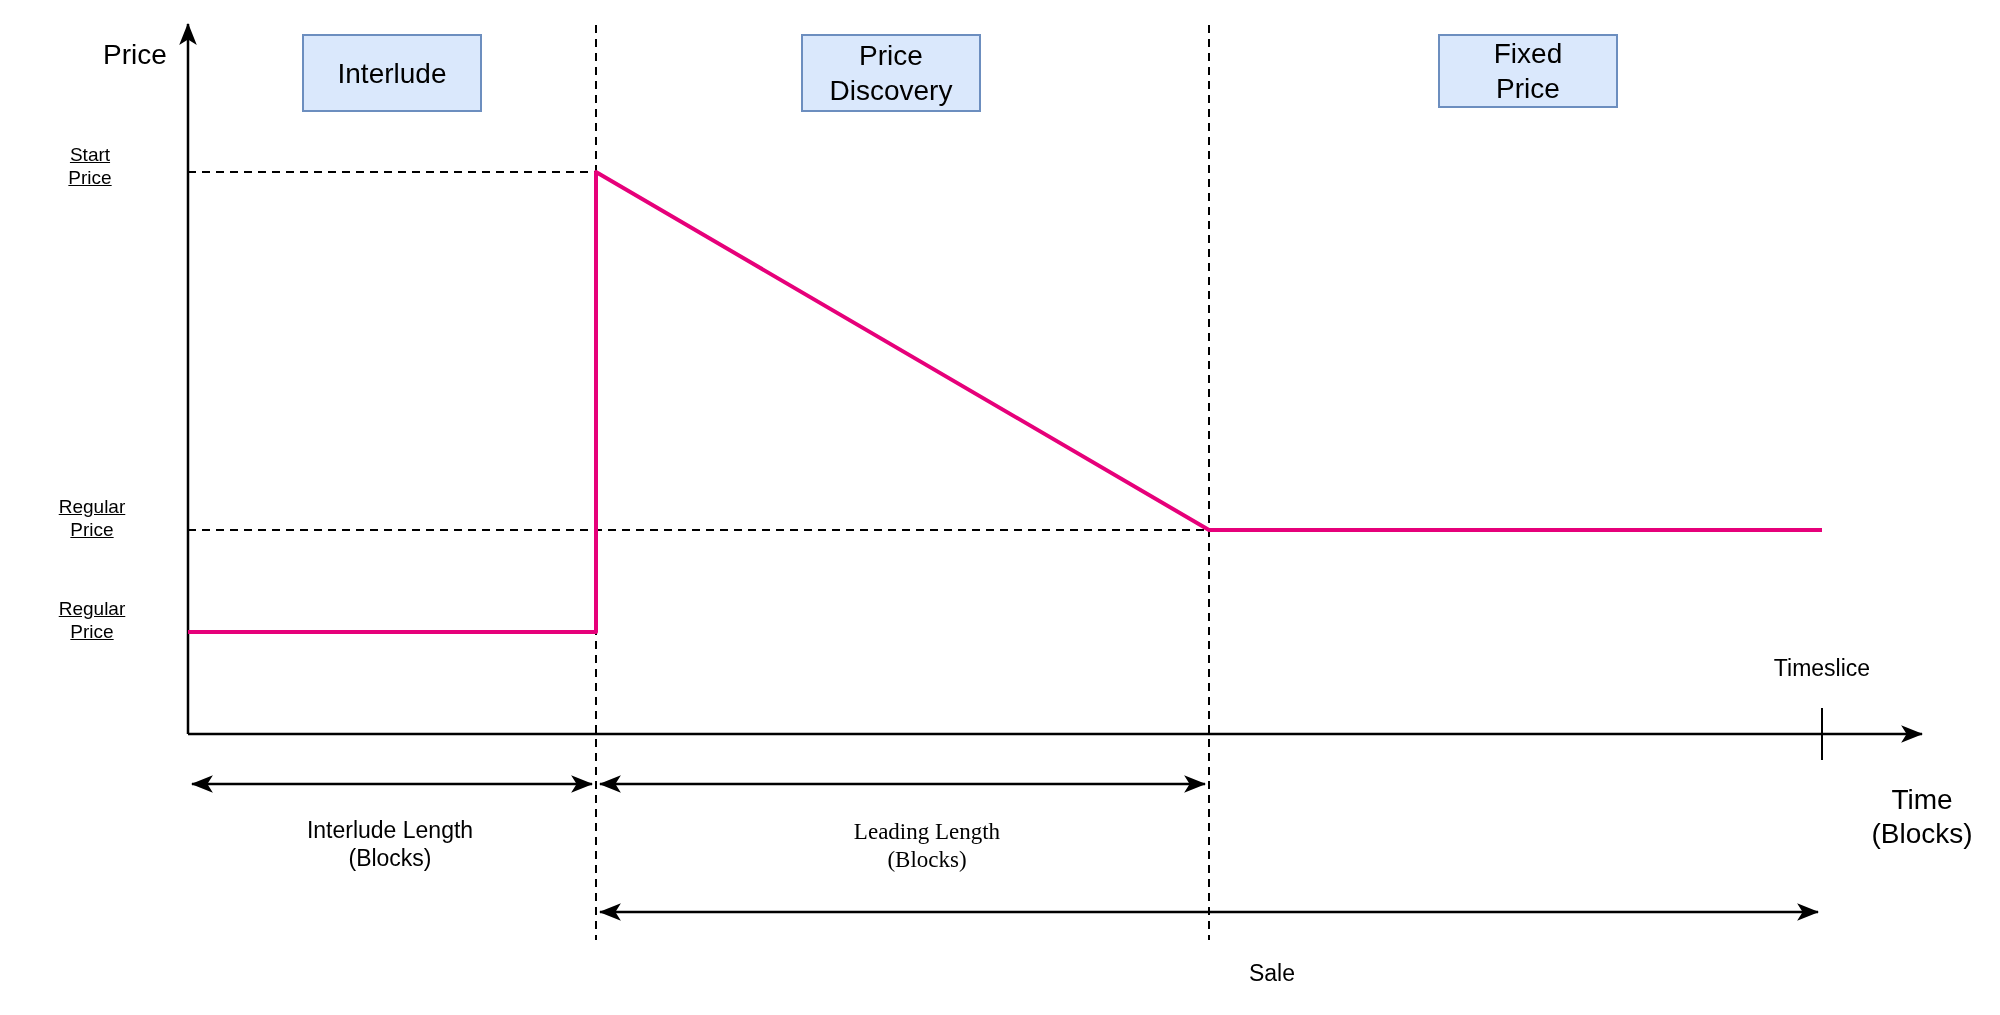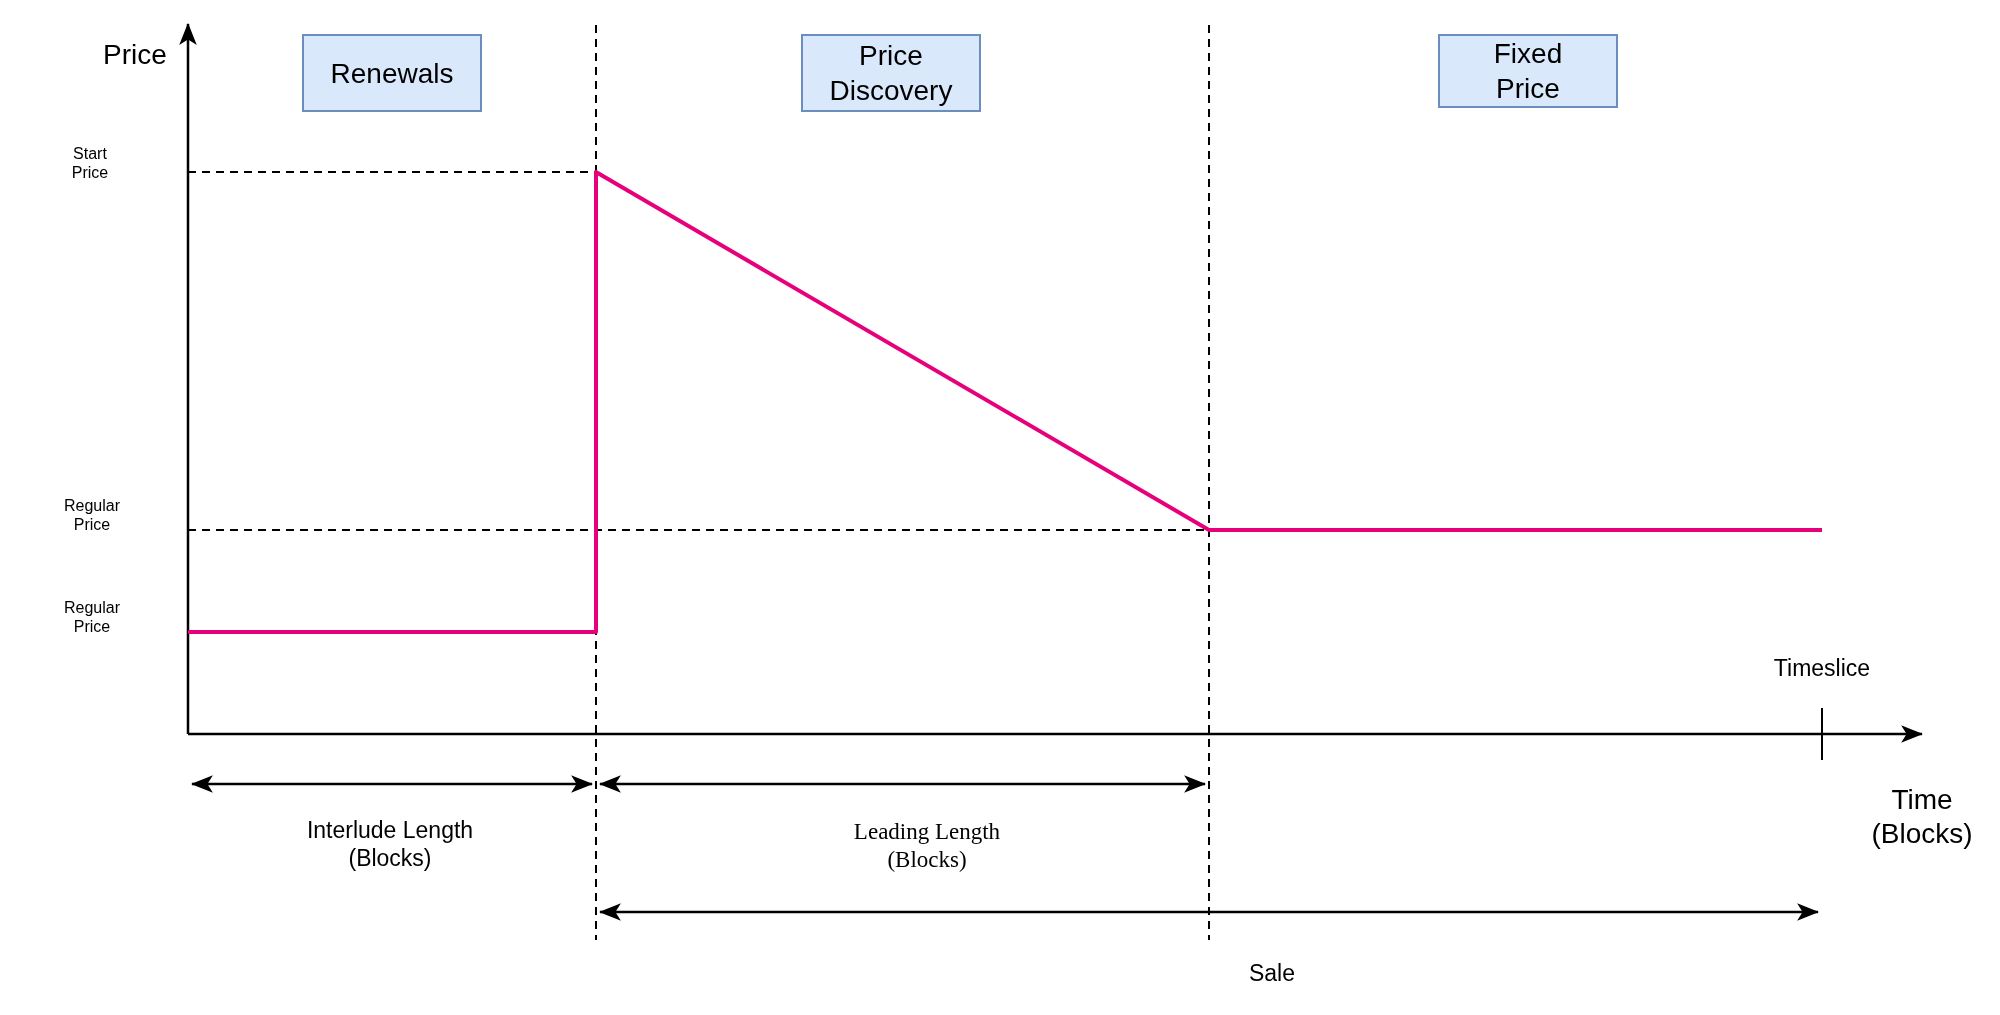--- a/index.html
+++ b/index.html
@@ -1,21 +1,21 @@
 <!DOCTYPE html>
 <html><head>
   <meta charset="utf-8">
   <style>
     html, body { margin: 0; padding: 0; background: #ffffff; }
     body { width: 2000px; height: 1015px; position: relative; overflow: hidden;
            font-family: "Liberation Sans", "DejaVu Sans", sans-serif; color: #000; }
     svg.diagram { position: absolute; left: 0; top: 0; }
     .lbl { position: absolute; text-align: center; line-height: 1.2; white-space: nowrap; transform: translateX(-50%); }
     .axis-title { font-size: 28px; }
-    .tick-lbl { font-size: 16px; }
+    .tick-lbl { font-size: 19px; text-decoration: underline; }
     .small-lbl { font-size: 23px; }
     .phase-box { position: absolute; background: #dae8fc; border: 2px solid #6c8ebf; box-sizing: border-box;
                  display: flex; align-items: center; justify-content: center; text-align: center;
                  font-size: 28px; line-height: 1.25; }
   </style>
 </head>
 <body>
 
 <svg class="diagram" width="2000" height="1015" viewBox="0 0 2000 1015">
   <defs>
@@ -57,21 +57,21 @@
   <div>Regular</div>
   <div>Price</div>
 </div>
 <div class="lbl tick-lbl" style="left:92px; top:598px;">
   <div>Regular</div>
   <div>Price</div>
 </div>
 
 <div class="phase-box" style="left:302px; top:34px; width:180px; height:78px;">
   <div>
-    <div>Renewals</div>
+    <div>Interlude</div>
   </div>
 </div>
 <div class="phase-box" style="left:801px; top:34px; width:180px; height:78px;">
   <div>
     <div>Price</div>
     <div>Discovery</div>
   </div>
 </div>
 <div class="phase-box" style="left:1438px; top:34px; width:180px; height:74px;">
   <div>

